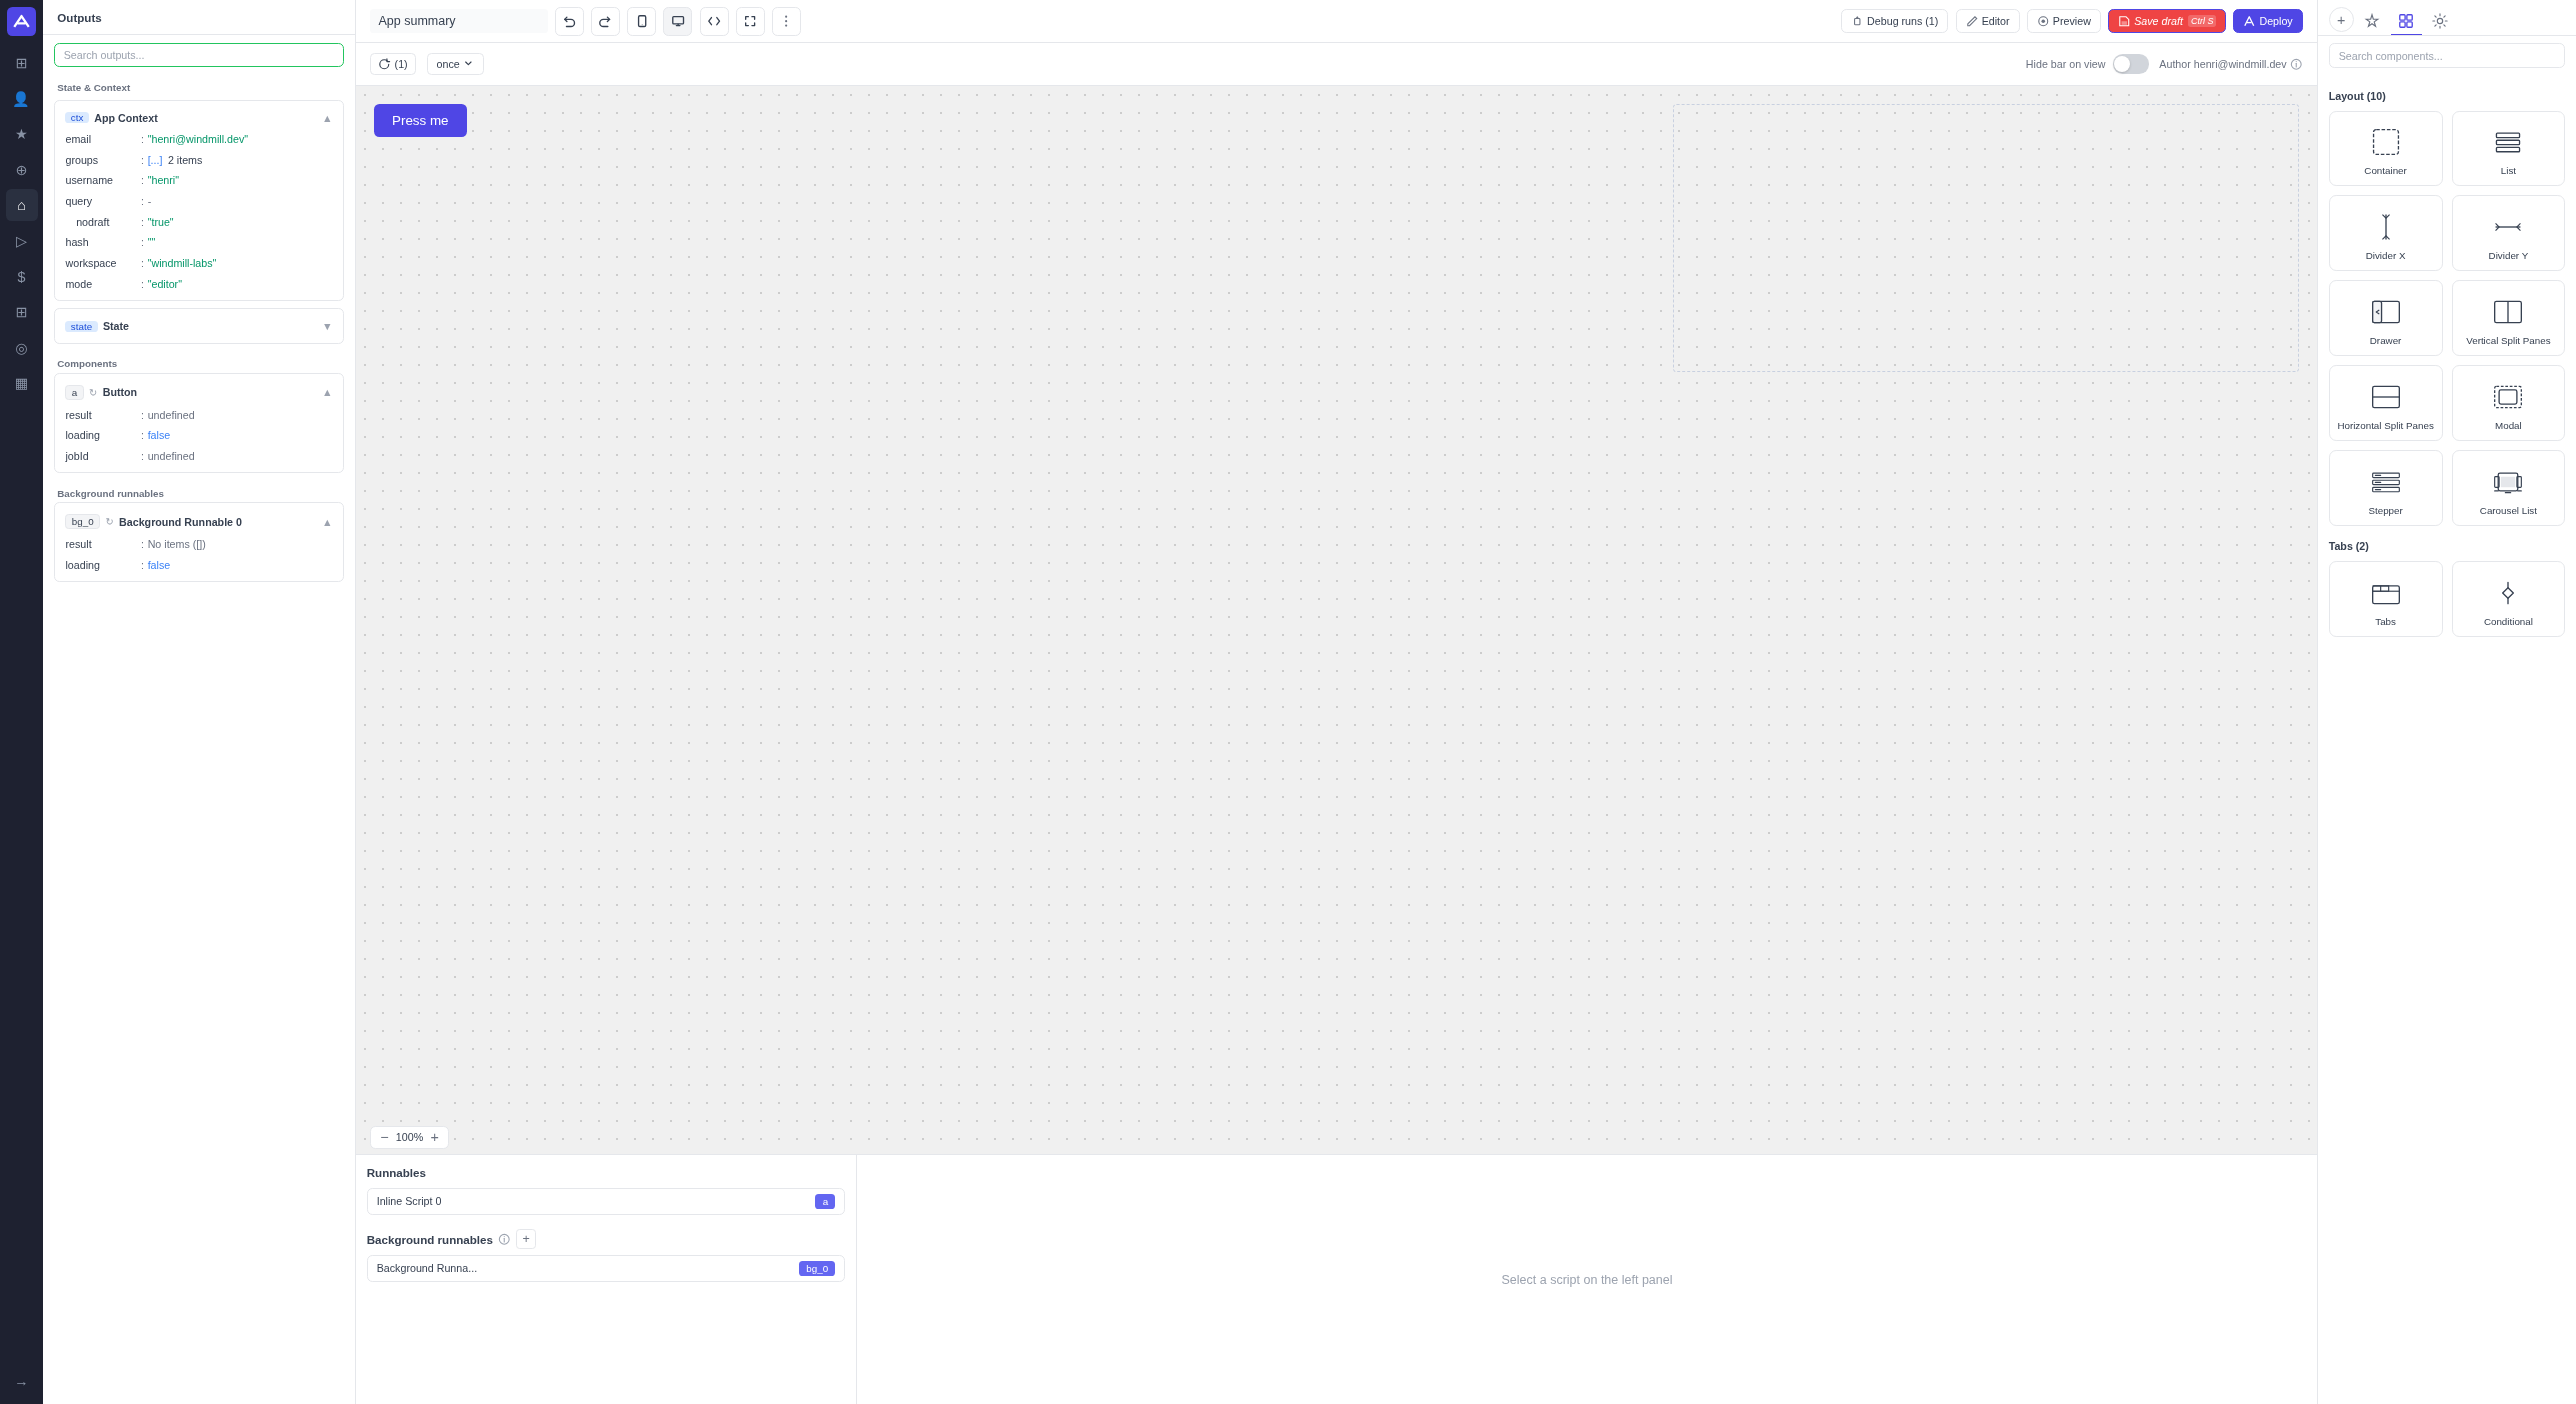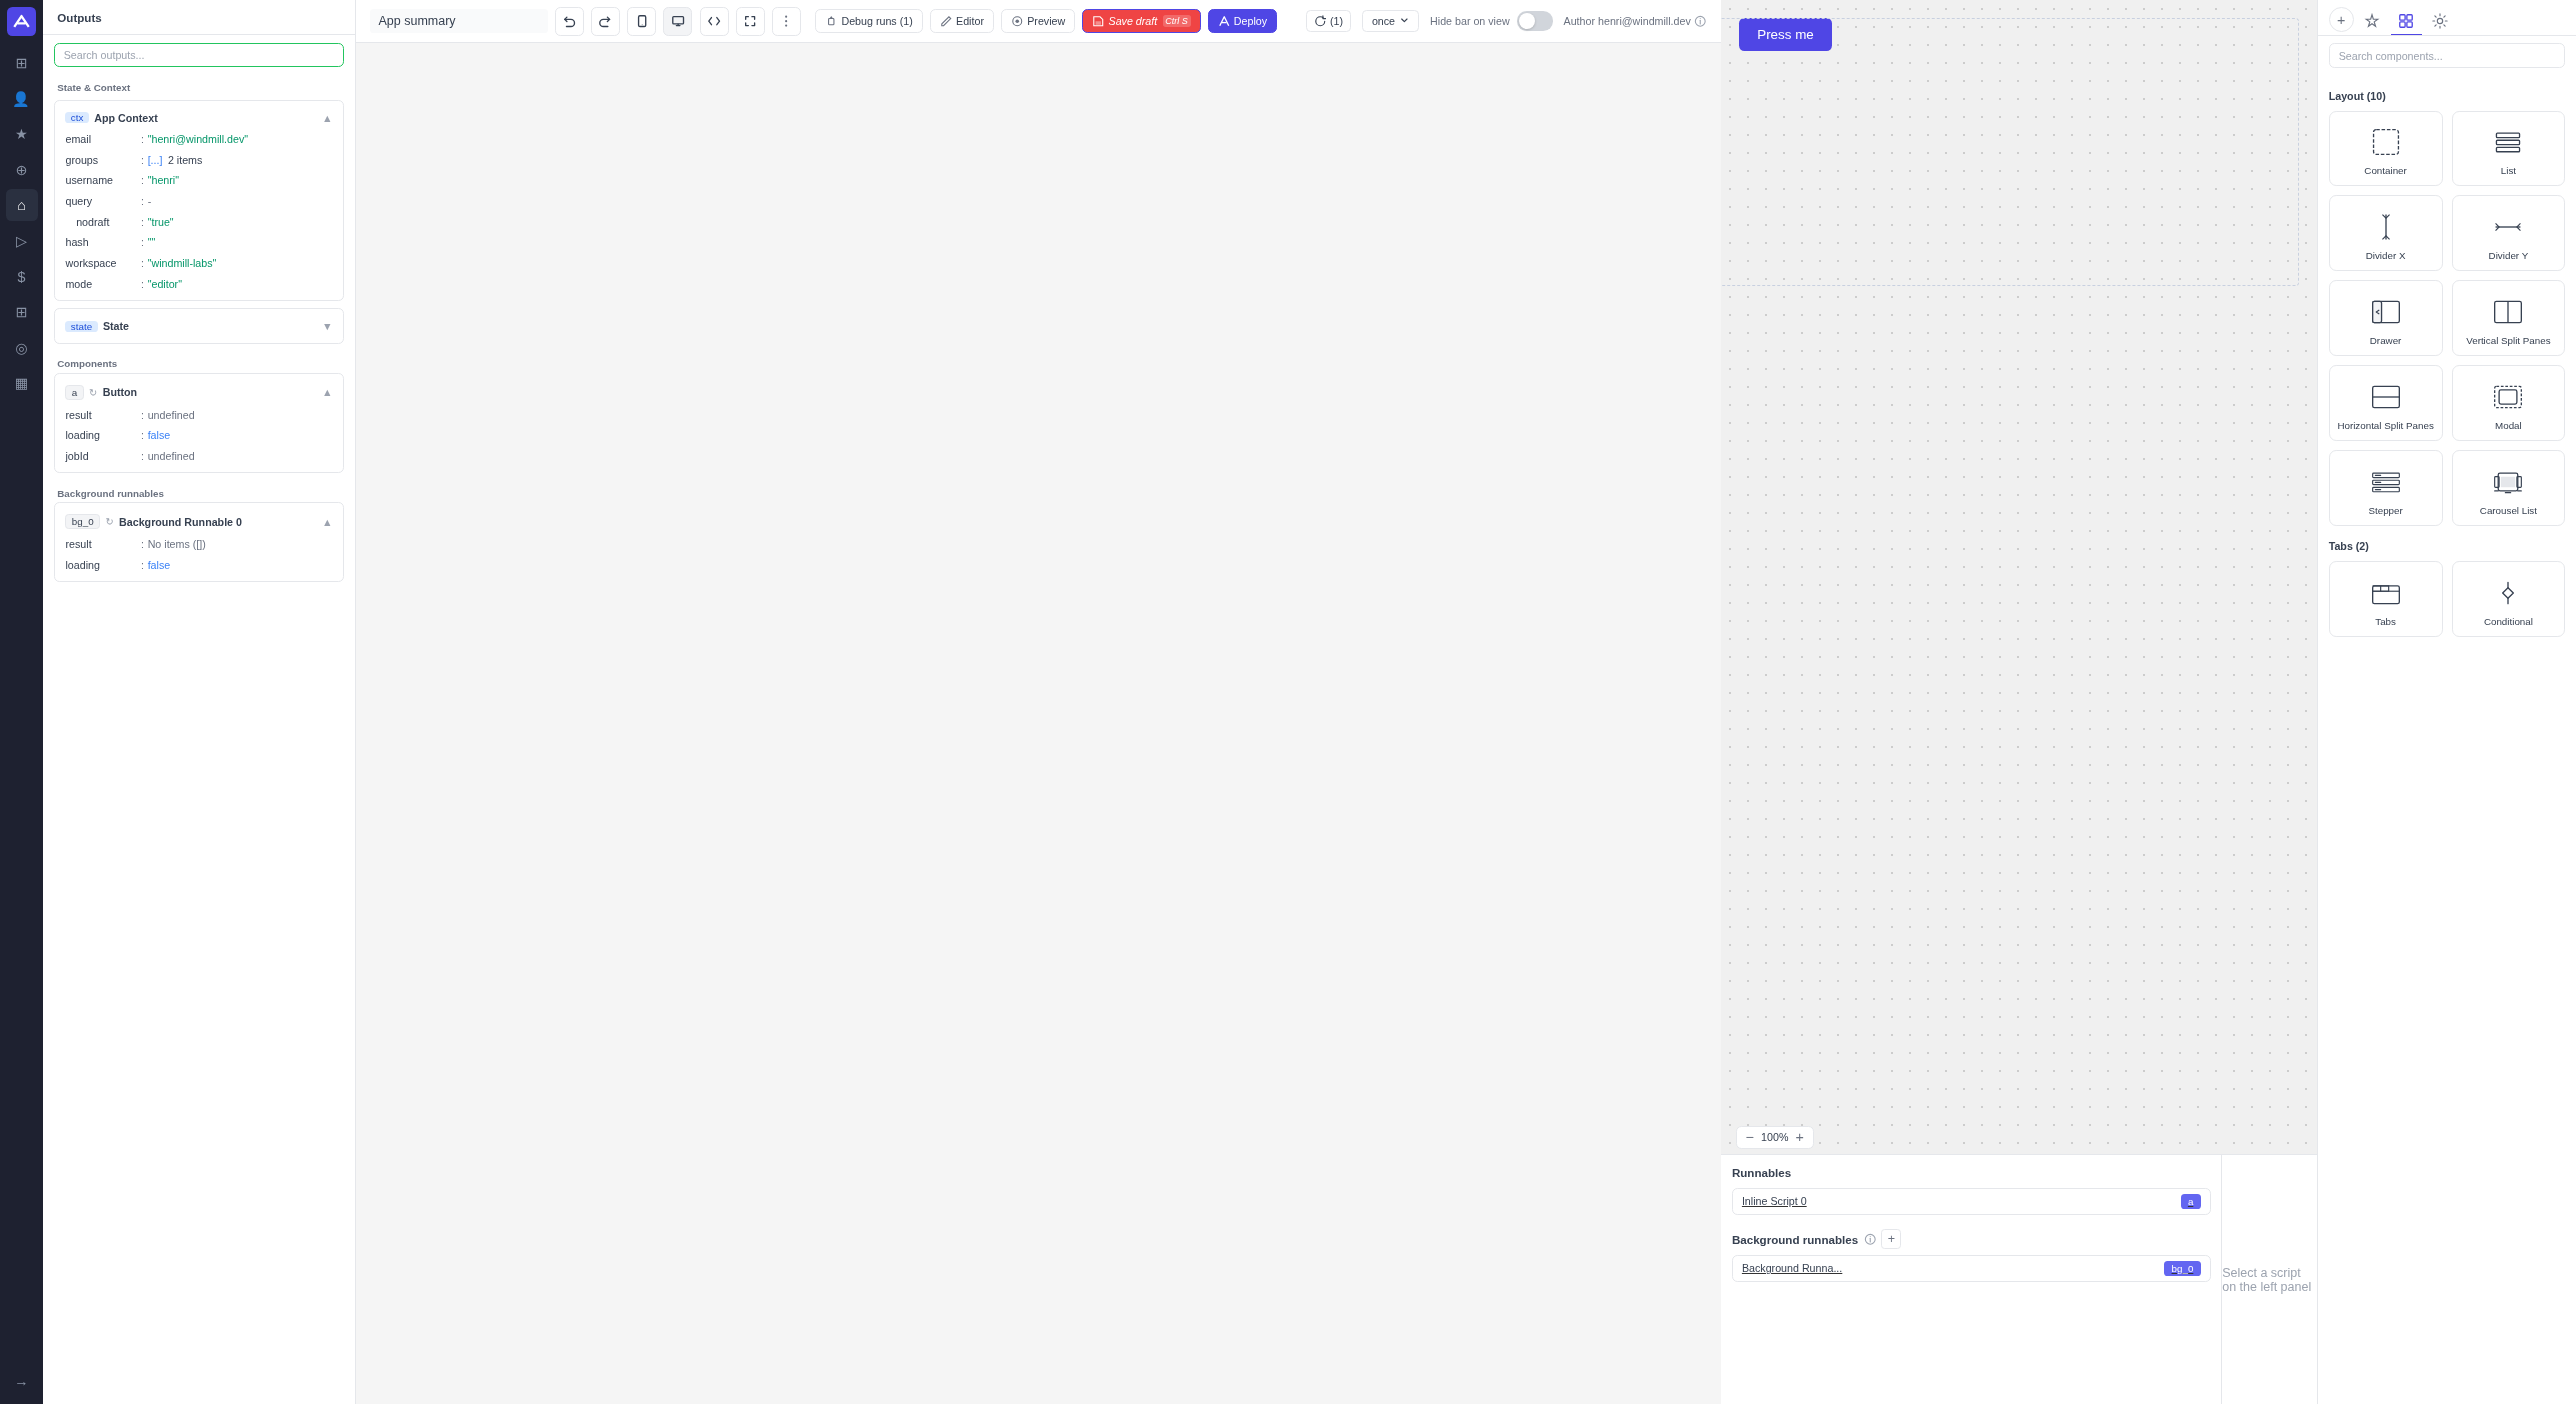--- a/index.html
+++ b/index.html
@@ -33,21 +33,21 @@
     .ctx-val-gray { color: #6b7280; }
     .ctx-tag { background: #dbeafe; color: #1d4ed8; border-radius: 3.6px; padding: 0 5.4px; font-size: 9.8px; font-weight: 500; cursor: pointer; }
 
     .collapsible-header { display: flex; align-items: center; justify-content: space-between; padding: 5.4px 3.6px; }
     .collapsible-title { font-size: 10.7px; font-weight: 600; color: #374151; }
     .collapse-btn { color: #9ca3af; cursor: pointer; font-size: 10.7px; }
     .tag-badge { background: #f3f4f6; border: 0.9px solid #e5e7eb; border-radius: 3.6px; padding: 0.9px 5.4px; font-size: 9.8px; color: #374151; }
     .tag-spinner { color: #9ca3af; font-size: 9.8px; cursor: pointer; }
 
     
-    .main { flex: 1; display: flex; flex-direction: row; overflow: hidden; }
+    .main { flex: 1; display: flex; flex-direction: column; overflow: hidden; }
 
     
     .topbar { height: 43px; background: #fff; border-bottom: 0.9px solid #e5e7eb; display: flex; align-items: center; padding: 0 14.3px; gap: 7.2px; flex-shrink: 0; }
     .app-title-input { padding: 3.6px 7.2px; border: 0.9px solid transparent; border-radius: 3.6px; font-size: 12.5px; font-weight: 500; color: #374151; background: #f9fafb; outline: none; min-width: 143px; }
     .spacer { flex: 1; }
     .topbar-btn { padding: 4.5px 9px; border: 0.9px solid #e5e7eb; border-radius: 5.4px; background: #fff; color: #374151; cursor: pointer; font-size: 10.7px; display: flex; align-items: center; gap: 3.6px; }
     .topbar-btn.primary { background: #ef4444; color: white; border-color: #4f46e5; font-weight: 500; font-style: italic; }
     .topbar-btn.deploy { background: #4f46e5; color: white; border-color: #4f46e5; font-weight: 500; }
     .icon-btn { width: 29px; height: 29px; display: flex; align-items: center; justify-content: center; border: 0.9px solid #e5e7eb; border-radius: 5.4px; background: #fff; cursor: pointer; color: #6b7280; }
     .kbd { font-size: 9px; background: rgba(255,255,255,0.2); border-radius: 2.7px; padding: 0.9px 2.7px; margin-left: 1.8px; }
@@ -60,21 +60,21 @@
     .author-info { font-size: 10.7px; color: #6b7280; display: flex; align-items: center; gap: 3.6px; }
 
     .canvas { flex: 1; background: #f0f0f0; background-image: radial-gradient(circle, #ccc 0.9px, transparent 0.9px); background-size: 18px 18px; position: relative; overflow: hidden; }
 
     .press-btn { background: #4f46e5; color: white; border: none; border-radius: 5.4px; padding: 9px 18px; font-size: 13.4px; font-weight: 500; cursor: pointer; }
 
     
     .bottom-panel { height: 250px; background: #fff; border-top: 0.9px solid #e5e7eb; display: flex; overflow: hidden; }
     .bottom-left { width: 501px; border-right: 0.9px solid #e5e7eb; display: flex; flex-direction: column; padding: 10.7px; }
     .panel-title { font-size: 11.6px; font-weight: 600; color: #374151; margin-bottom: 9px; }
-    .runnable-item { display: flex; align-items: center; justify-content: space-between; padding: 5.4px 9px; border: 0.9px solid #e5e7eb; border-radius: 5.4px; background: #fff; margin-bottom: 5.4px; text-decoration: underline; }
+    .runnable-item { display: flex; align-items: center; justify-content: space-between; padding: 5.4px 9px; border: 0.9px solid #e5e7eb; border-radius: 5.4px; background: #fff; margin-bottom: 5.4px; }
     .runnable-name { font-size: 10.7px; color: #374151; }
     .runnable-tag { background: #6366f1; color: white; border-radius: 3.6px; padding: 1.8px 7.2px; font-size: 9.8px; }
     .bg-runnables-header { display: flex; align-items: center; gap: 5.4px; margin-bottom: 5.4px; margin-top: 9px; }
     .bg-add-btn { width: 19.7px; height: 19.7px; display: flex; align-items: center; justify-content: center; border: 0.9px solid #e5e7eb; border-radius: 3.6px; cursor: pointer; color: #6b7280; font-size: 12.5px; }
 
     .bottom-right { flex: 1; display: flex; align-items: center; justify-content: center; }
     .select-script-msg { font-size: 12.5px; color: #9ca3af; }
     .zoom-btn { cursor: pointer; color: #6b7280; font-size: 14.3px; line-height: 1; }
 
     

